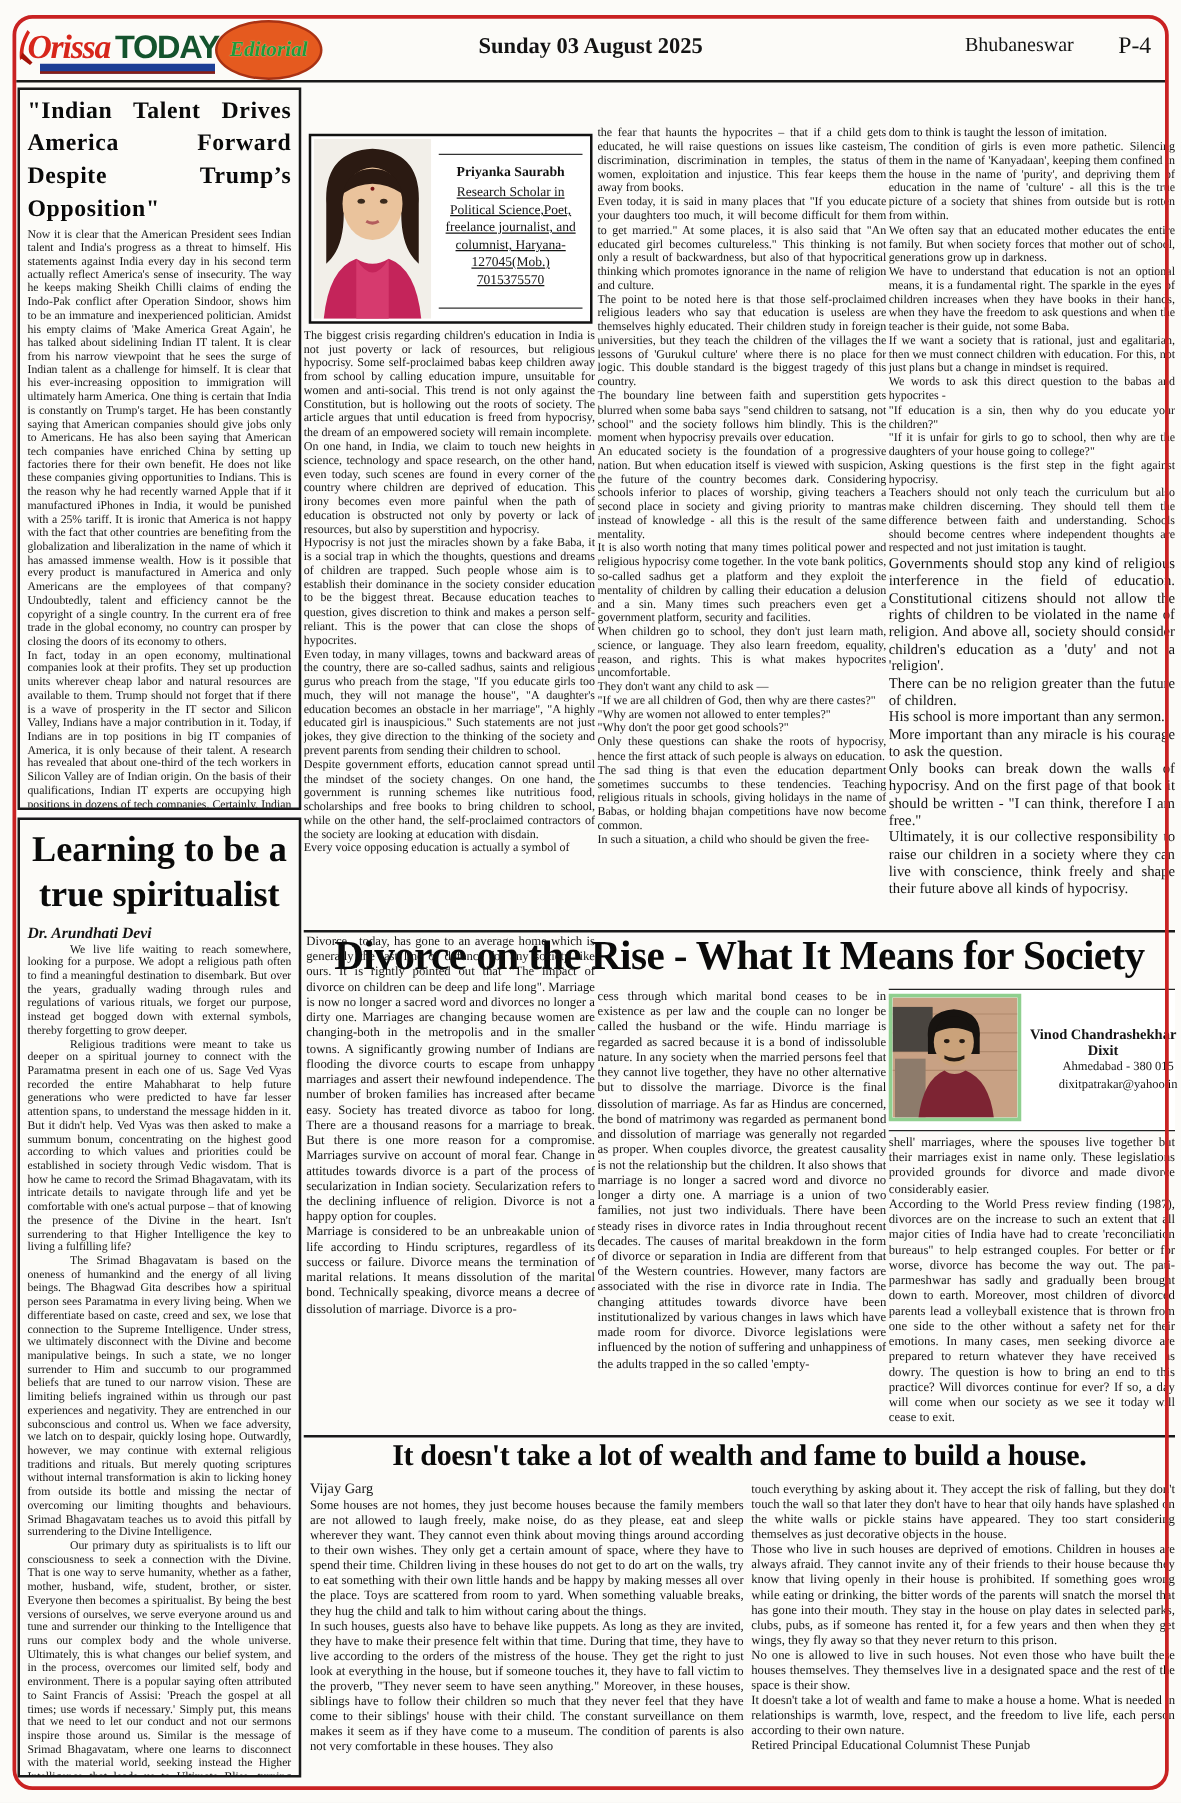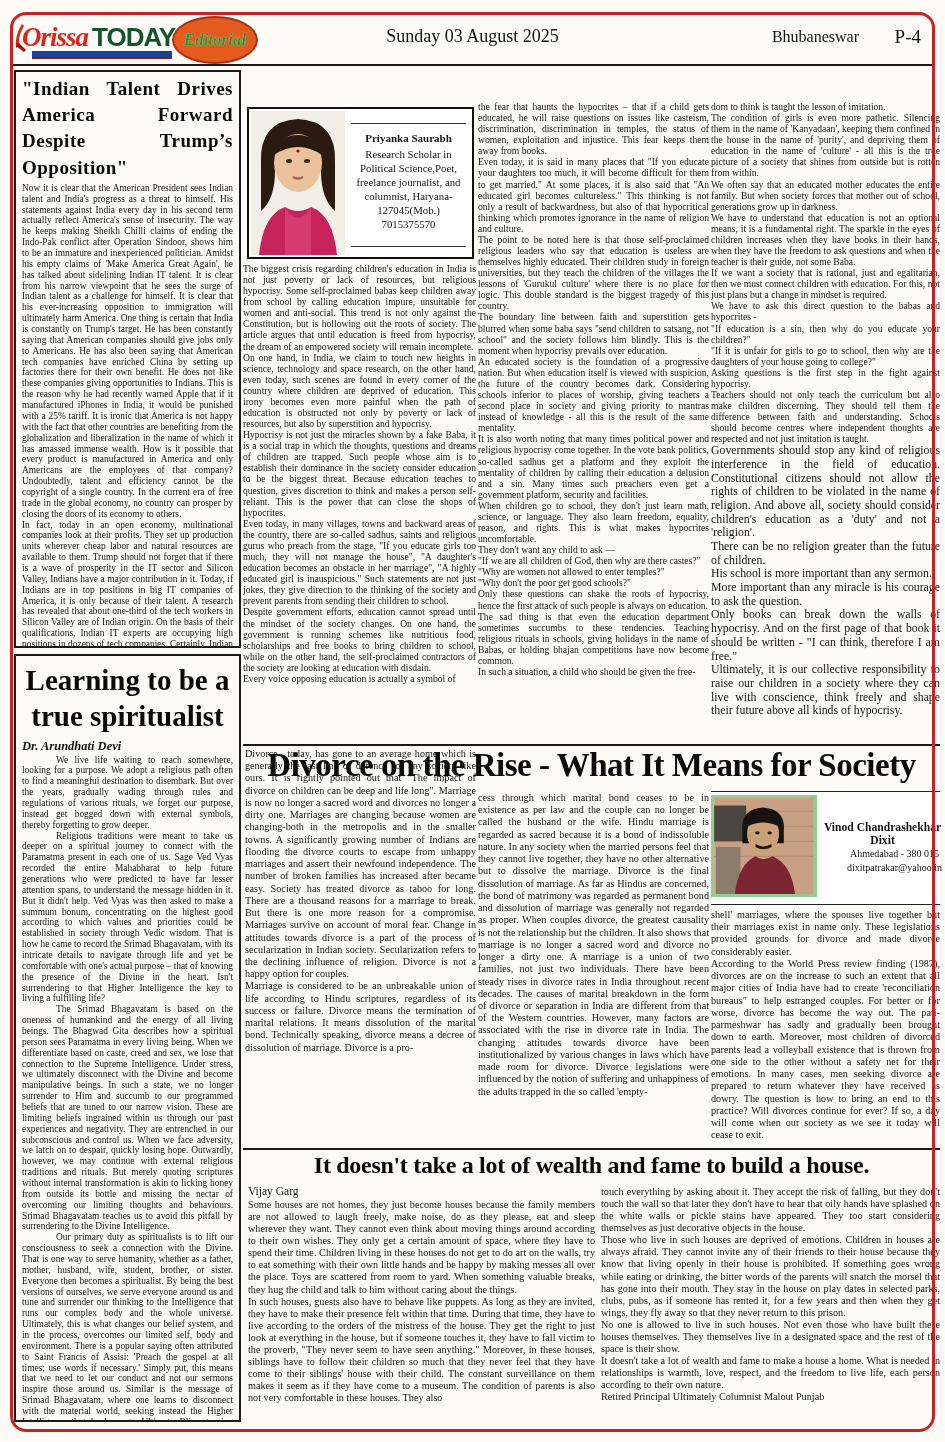--- a/index.html
+++ b/index.html
@@ -9,21 +9,21 @@
   
   .masthead{position:absolute;left:14px;top:16px;width:917px;height:46px;}
   .logo{position:absolute;left:8px;top:6px;width:170px;}
   .logo-line{white-space:nowrap;}
   .logo-orissa{font-style:italic;font-weight:bold;color:#d7261b;font-size:27px;letter-spacing:-1px;}
   .logo-today{font-weight:bold;color:#14532d;font-size:26px;font-family:"Liberation Sans",sans-serif;letter-spacing:-1px;}
   .quill{position:absolute;left:-8px;top:2px;width:16px;height:30px;}
   .logo-bar{margin-left:10px;margin-top:-2px;width:140px;height:6px;background:#1d3f96;border-bottom:2px solid #8c1d12;}
   .badge{position:absolute;left:158px;top:0px;width:82px;height:44px;background:#e55a1f;border:2px solid #a93214;border-radius:50%;display:flex;align-items:center;justify-content:center;}
   .badge span{font-style:italic;font-weight:bold;color:#1f9c3a;font-size:17px;text-shadow:0 0 1px #fbe9d0;text-align:center;}
-  .m-date{position:absolute;left:0;right:0;top:10px;text-align:center;font-weight:normal;font-size:18px;}
+  .m-date{position:absolute;left:0;right:0;top:10px;text-align:center;font-weight:bold;font-size:18px;}
   .m-city{position:absolute;right:72px;top:12px;font-weight:normal;font-size:16px;}
   .m-page{position:absolute;right:10px;top:10px;font-size:19px;}
   .header-rule{position:absolute;left:13px;top:64px;width:919px;height:0;border-top:2px solid #1a1a1a;}
   
   p{margin:0;text-align:justify;}
   .box{position:absolute;border:2px solid #1a1a1a;background:#fcfbf8;padding:4px 6px;box-sizing:border-box;overflow:hidden;}
   .col{position:absolute;overflow:hidden;}
   h1,h2{margin:0;font-weight:bold;color:#0a0a0a;}
   
   .art-talent{left:14px;top:70px;width:227px;height:578px;}
@@ -32,21 +32,21 @@
   .art-spirit{left:14px;top:654px;width:227px;height:768px;}
   .art-spirit h2{font-size:29px;text-align:center;line-height:1.25;margin:2px 0 4px;}
   .spirit-byline{font-weight:bold;font-style:italic;font-size:12.5px;margin-bottom:1px;}
   .indent p{text-indent:34px;}
   
   .edu-title{position:absolute;left:243px;top:72px;width:697px;text-align:center;font-size:29px;letter-spacing:-.5px;}
   .author-box{position:absolute;left:247px;top:107px;width:227px;height:152px;border:2px solid #111;background:#fff;display:flex;box-sizing:border-box;}
   .photo1{width:94px;height:144px;margin:2px;flex:none;}
   .a-info{flex:1;margin:14px 6px 10px 4px;border-top:1.5px solid #333;border-bottom:1.5px solid #333;text-align:center;padding-top:8px;}
   .a-name{font-weight:bold;font-size:11px;margin-bottom:3px;}
-  .a-cred{font-size:10.8px;line-height:1.3;}
+  .a-cred{font-size:10.8px;line-height:1.3;text-decoration:underline;}
   .edu p{font-size:9.6px;line-height:1.155;}
   .edu-col1{left:243px;top:263px;width:233px;height:477px;}
   .edu-col2{left:478px;top:101px;width:231px;height:640px;}
   .edu-col3{left:711px;top:101px;width:229px;height:640px;}
   .edu-col3 .big p{font-size:11.8px;line-height:1.16;}
   
   .rule{position:absolute;left:243px;width:697px;border-top:2px solid #1a1a1a;height:0;}
   .r1{top:744px;}
   .r2{top:1148px;}
   .div-title{position:absolute;left:243px;top:747px;width:697px;text-align:center;font-size:33px;letter-spacing:-.5px;}
@@ -153,21 +153,21 @@
       <p>The sad thing is that even the education department sometimes succumbs to these tendencies. Teaching religious rituals in schools, giving holidays in the name of Babas, or holding bhajan competitions have now become common.</p>
       <p>In such a situation, a child who should be given the free-</p>
     </div>
   <div class="col edu edu-col3">
     <div>
         <p>dom to think is taught the lesson of imitation.</p>
         <p>The condition of girls is even more pathetic. Silencing them in the name of 'Kanyadaan', keeping them confined in the house in the name of 'purity', and depriving them of education in the name of 'culture' - all this is the true picture of a society that shines from outside but is rotten from within.</p>
         <p>We often say that an educated mother educates the entire family. But when society forces that mother out of school, generations grow up in darkness.</p>
         <p>We have to understand that education is not an optional means, it is a fundamental right. The sparkle in the eyes of children increases when they have books in their hands, when they have the freedom to ask questions and when the teacher is their guide, not some Baba.</p>
         <p>If we want a society that is rational, just and egalitarian, then we must connect children with education. For this, not just plans but a change in mindset is required.</p>
-        <p>We have to ask this direct question to the babas and hypocrites -</p>
+        <p>We words to ask this direct question to the babas and hypocrites -</p>
         <p>"If education is a sin, then why do you educate your children?"</p>
         <p>"If it is unfair for girls to go to school, then why are the daughters of your house going to college?"</p>
         <p>Asking questions is the first step in the fight against hypocrisy.</p>
         <p>Teachers should not only teach the curriculum but also make children discerning. They should tell them the difference between faith and understanding. Schools should become centres where independent thoughts are respected and not just imitation is taught.</p>
       </div>
     <div class="big">
         <p>Governments should stop any kind of religious interference in the field of education. Constitutional citizens should not allow the rights of children to be violated in the name of religion. And above all, society should consider children's education as a 'duty' and not a 'religion'.</p>
         <p>There can be no religion greater than the future of children.</p>
         <p>His school is more important than any sermon.</p>
         <p>More important than any miracle is his courage to ask the question.</p>
@@ -220,17 +220,17 @@
   <div class="house-byline">Vijay Garg</div>
   <div class="col houseb house-col1">
       <p>Some houses are not homes, they just become houses because the family members are not allowed to laugh freely, make noise, do as they please, eat and sleep wherever they want. They cannot even think about moving things around according to their own wishes. They only get a certain amount of space, where they have to spend their time. Children living in these houses do not get to do art on the walls, try to eat something with their own little hands and be happy by making messes all over the place. Toys are scattered from room to yard. When something valuable breaks, they hug the child and talk to him without caring about the things.</p>
       <p>In such houses, guests also have to behave like puppets. As long as they are invited, they have to make their presence felt within that time. During that time, they have to live according to the orders of the mistress of the house. They get the right to just look at everything in the house, but if someone touches it, they have to fall victim to the proverb, "They never seem to have seen anything." Moreover, in these houses, siblings have to follow their children so much that they never feel that they have come to their siblings' house with their child. The constant surveillance on them makes it seem as if they have come to a museum. The condition of parents is also not very comfortable in these houses. They also</p>
     </div>
   <div class="col houseb house-col2">
       <p>touch everything by asking about it. They accept the risk of falling, but they don't touch the wall so that later they don't have to hear that oily hands have splashed on the white walls or pickle stains have appeared. They too start considering themselves as just decorative objects in the house.</p>
       <p>Those who live in such houses are deprived of emotions. Children in houses are always afraid. They cannot invite any of their friends to their house because they know that living openly in their house is prohibited. If something goes wrong while eating or drinking, the bitter words of the parents will snatch the morsel that has gone into their mouth. They stay in the house on play dates in selected parks, clubs, pubs, as if someone has rented it, for a few years and then when they get wings, they fly away so that they never return to this prison.</p>
       <p>No one is allowed to live in such houses. Not even those who have built these houses themselves. They themselves live in a designated space and the rest of the space is their show.</p>
       <p>It doesn't take a lot of wealth and fame to make a house a home. What is needed in relationships is warmth, love, respect, and the freedom to live life, each person according to their own nature.</p>
-      <p>Retired Principal Ultimately Columnist Malout Punjab</p>
+      <p>Retired Principal Educational Columnist These Punjab</p>
     </div>
 
   <div class="frame"></div>
 </div>
 
 </body></html>

